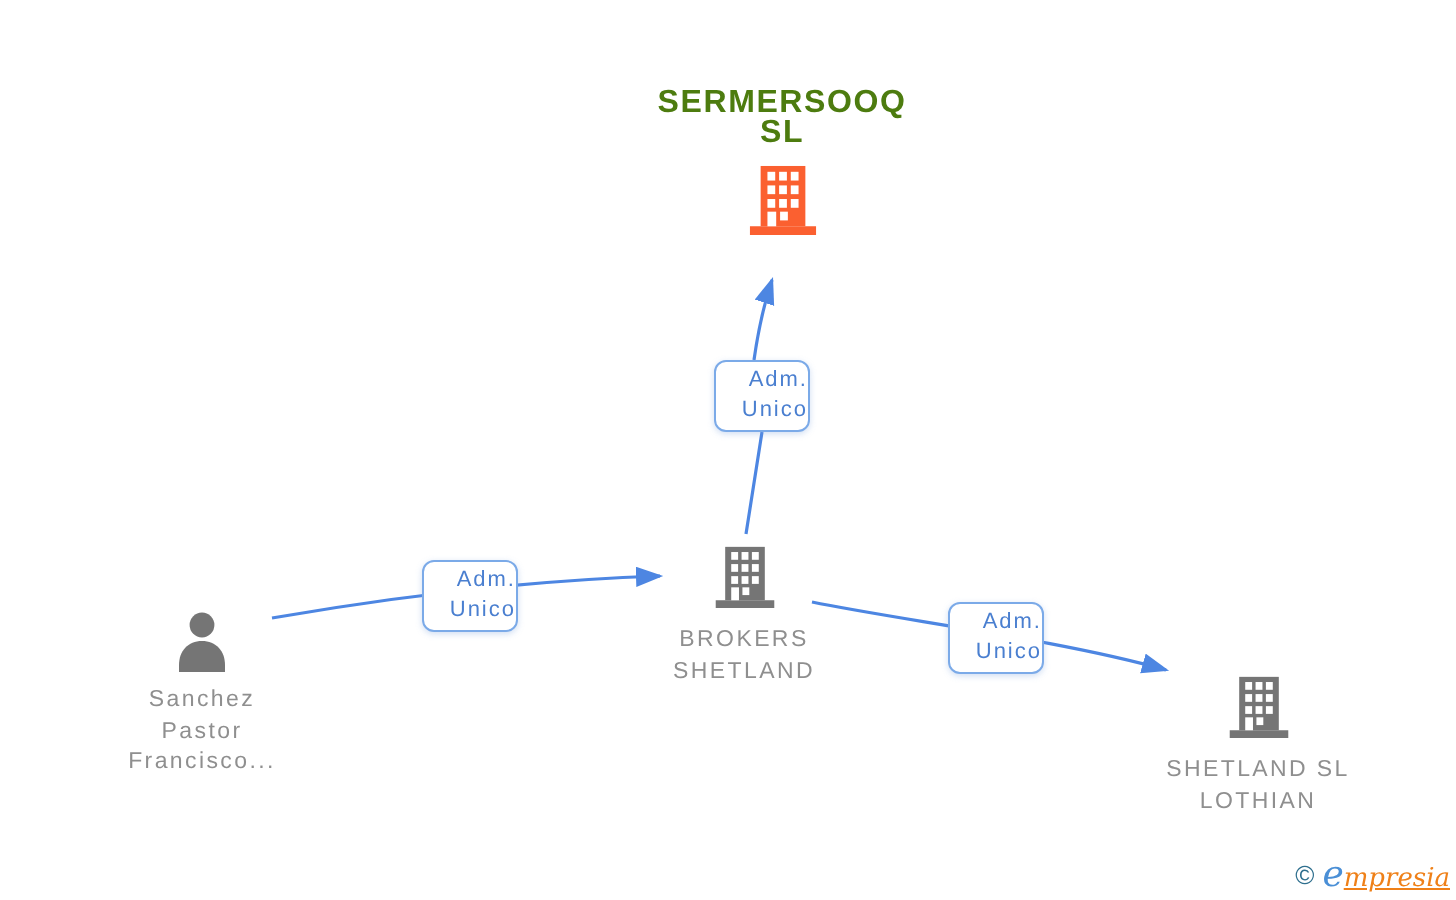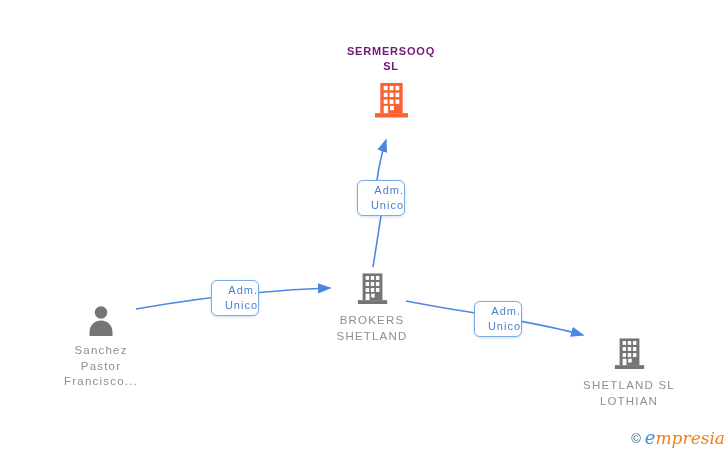--- a/index.html
+++ b/index.html
@@ -30,23 +30,23 @@
     cursor: pointer;
   }
   .node .label {
     color: #8f8f8f;
     font-size: 11.5px;
     letter-spacing: 1.2px;
     line-height: 15.5px;
     text-align: center;
   }
   .node .label.title {
-    color: #701a75;
+    color: #4d7c0f;
     font-weight: bold;
-    font-size: 11px;
+    font-size: 16px;
     letter-spacing: 0.8px;
     line-height: 15px;
   }
   .b-icon { display: block; }
   .b-icon.gray  { color: #757575; }
   .b-icon.orange { color: #fb6030; }
   .p-icon { color: #757575; display: block; }
   .icon-gap-below { margin-top: 7px; }   
   .icon-gap-above { margin-top: 8px; }   
   .adm-box {
@@ -81,21 +81,22 @@
   .watermark .brand-e {
     color: #4a8fd6;
     font-family: "DejaVu Serif", serif;
     font-style: italic;
     font-size: 18px;
   }
   .watermark .brand-rest {
     color: #ef8018;
     font-family: "DejaVu Serif", serif;
     font-style: italic;
-    font-size: 17px;
+    font-size: 13px;
+    text-decoration: underline;
   }
 </style>
 </head>
 <body>
 
 <div class="stage">
 
   <svg class="edges" width="728" height="450" viewBox="0 0 728 450">
     <defs>
       <marker id="arrow" markerWidth="9" markerHeight="7" refX="7.5" refY="3.2" orient="auto">

